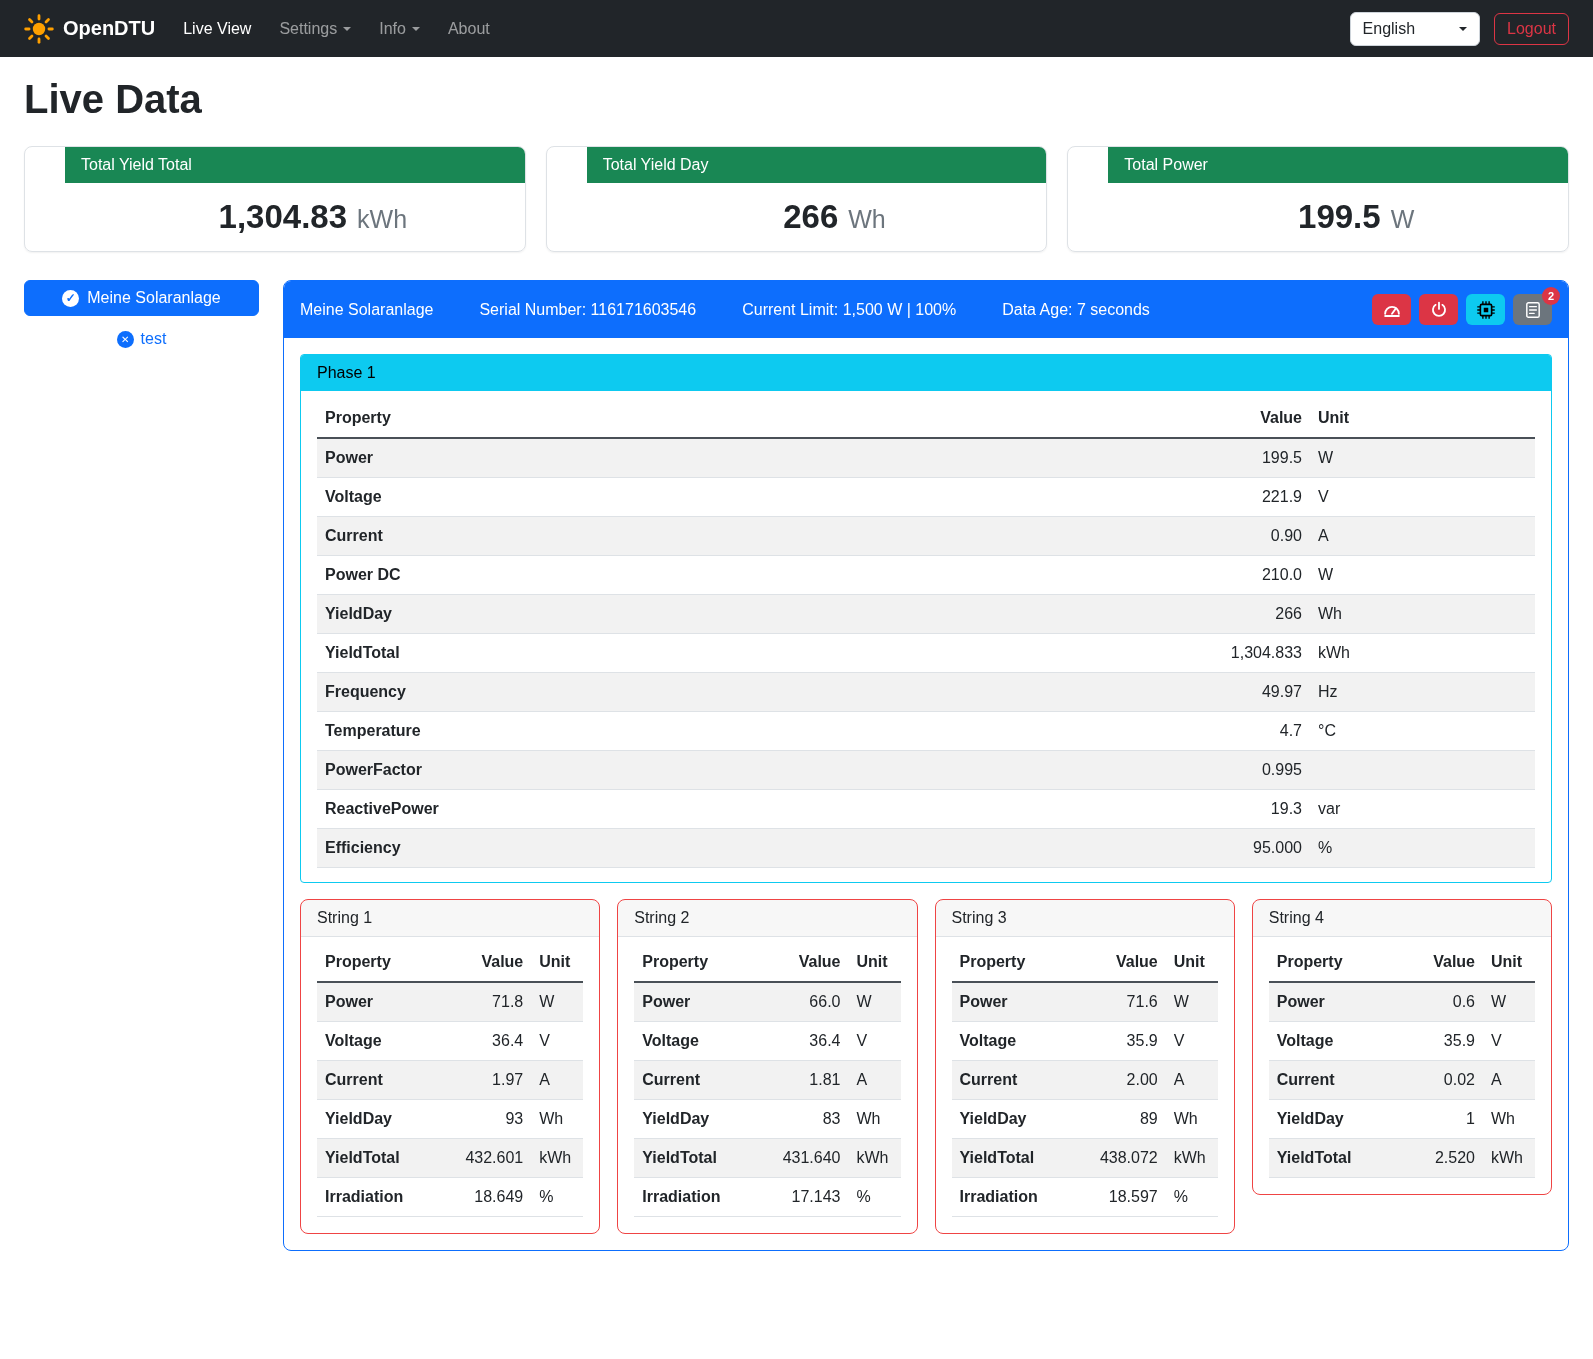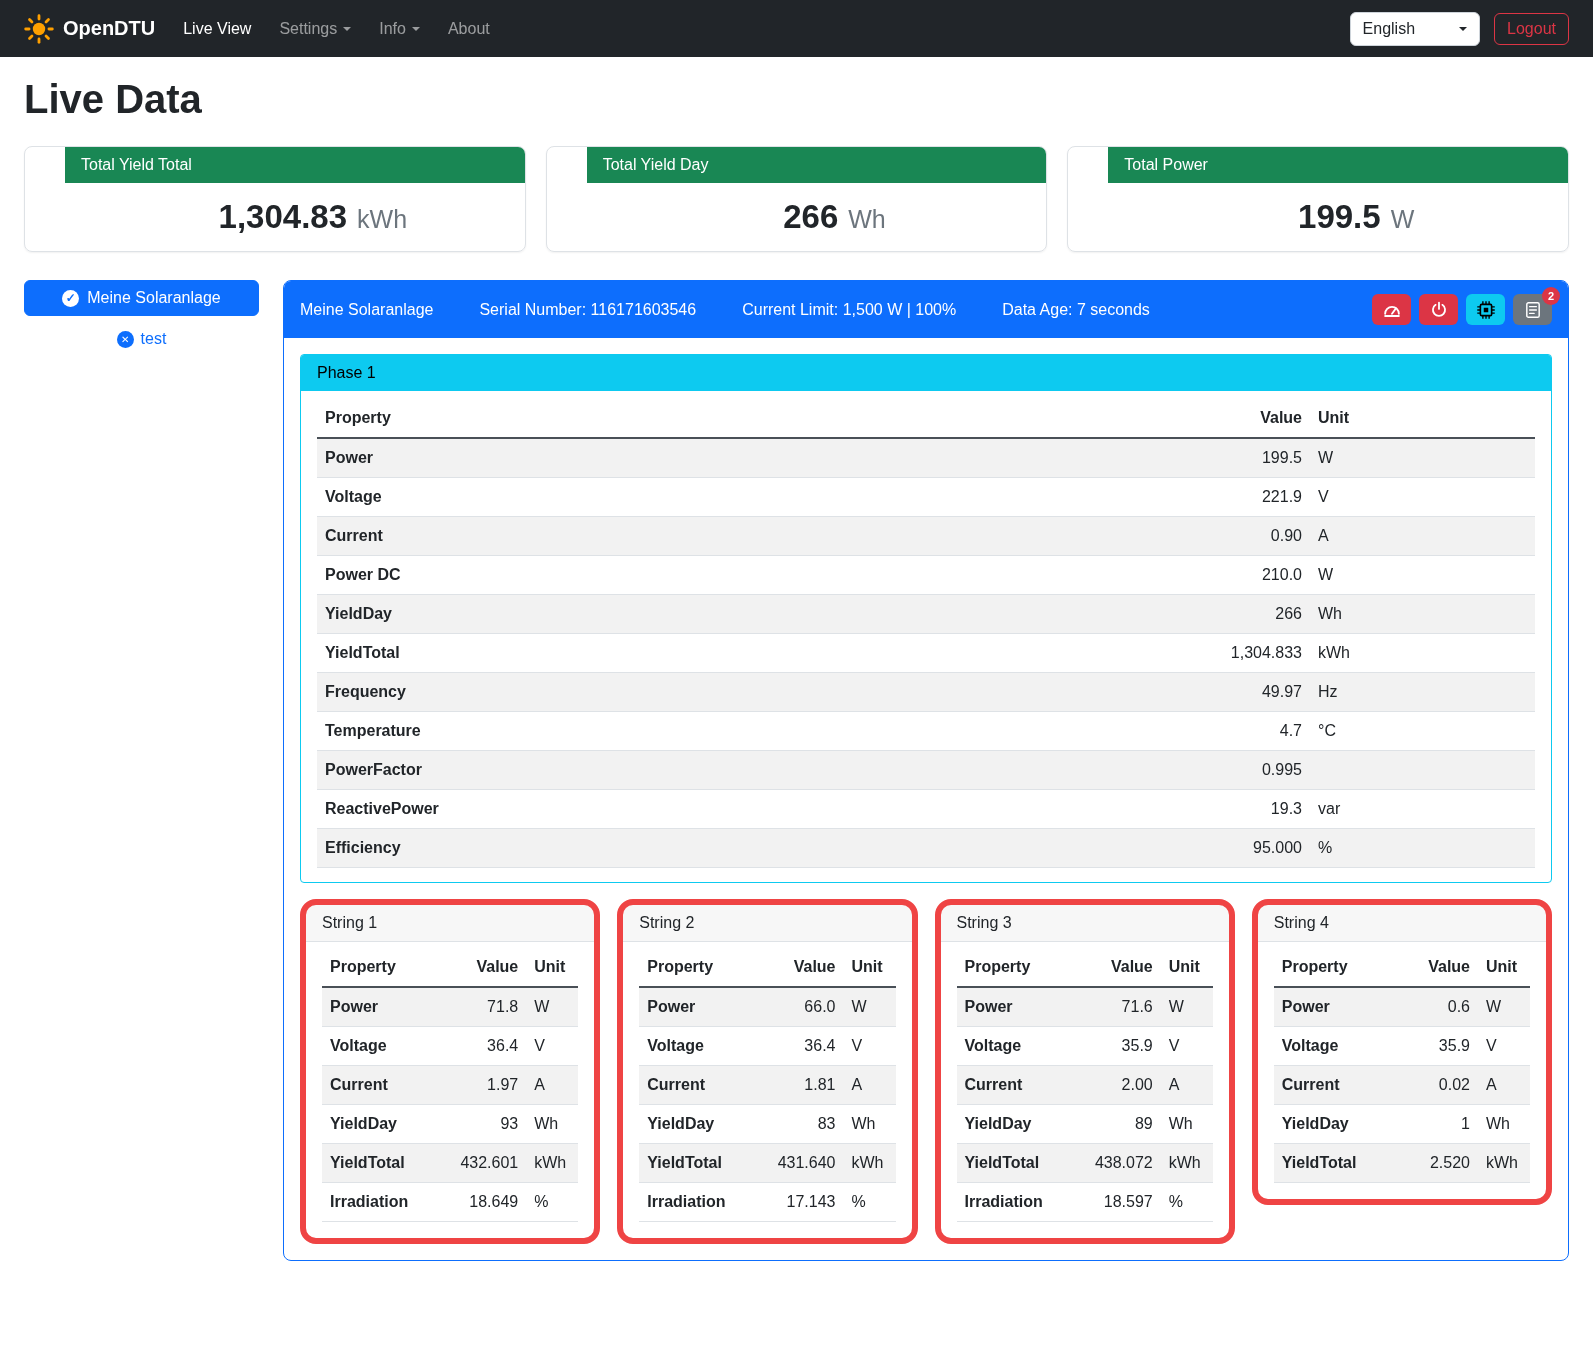--- a/index.html
+++ b/index.html
@@ -116,21 +116,21 @@
   table.dtable { width: 100%; border-collapse: collapse; font-size: 16px; }
   .dtable th, .dtable td { padding: 10px 8px; text-align: left; border-bottom: 1px solid #dee2e6; }
   .dtable thead th { border-bottom: 2px solid #495057; }
   .dtable tbody tr:nth-child(odd) { background: rgba(0,0,0,.05); }
   .dtable tbody th { font-weight: 700; }
   .dtable .val, .dtable .col-val { text-align: right; }
   .phase-bd .col-unit { width: 225px; }
 
   
   .strings-grid { display: grid; grid-template-columns: repeat(4, 1fr); gap: 17px; align-items: start; }
-  .str-card { border: 6px solid #ef4444; border-radius: 16px; overflow: hidden; background: #fff; }
+  .str-card { border: 1px solid #ef4444; border-radius: 8px; overflow: hidden; background: #fff; }
   .str-hd { background: rgba(0,0,0,.03); border-bottom: 1px solid #dee2e6; padding: 9px 16px; }
   .str-bd { padding: 6px 16px 16px; }
   .str-bd .col-unit { width: 52px; }
 </style>
 </head>
 <body>
 
 <nav class="navbar">
   <div class="brand">
     <svg width="30" height="30" viewBox="0 0 16 16">

